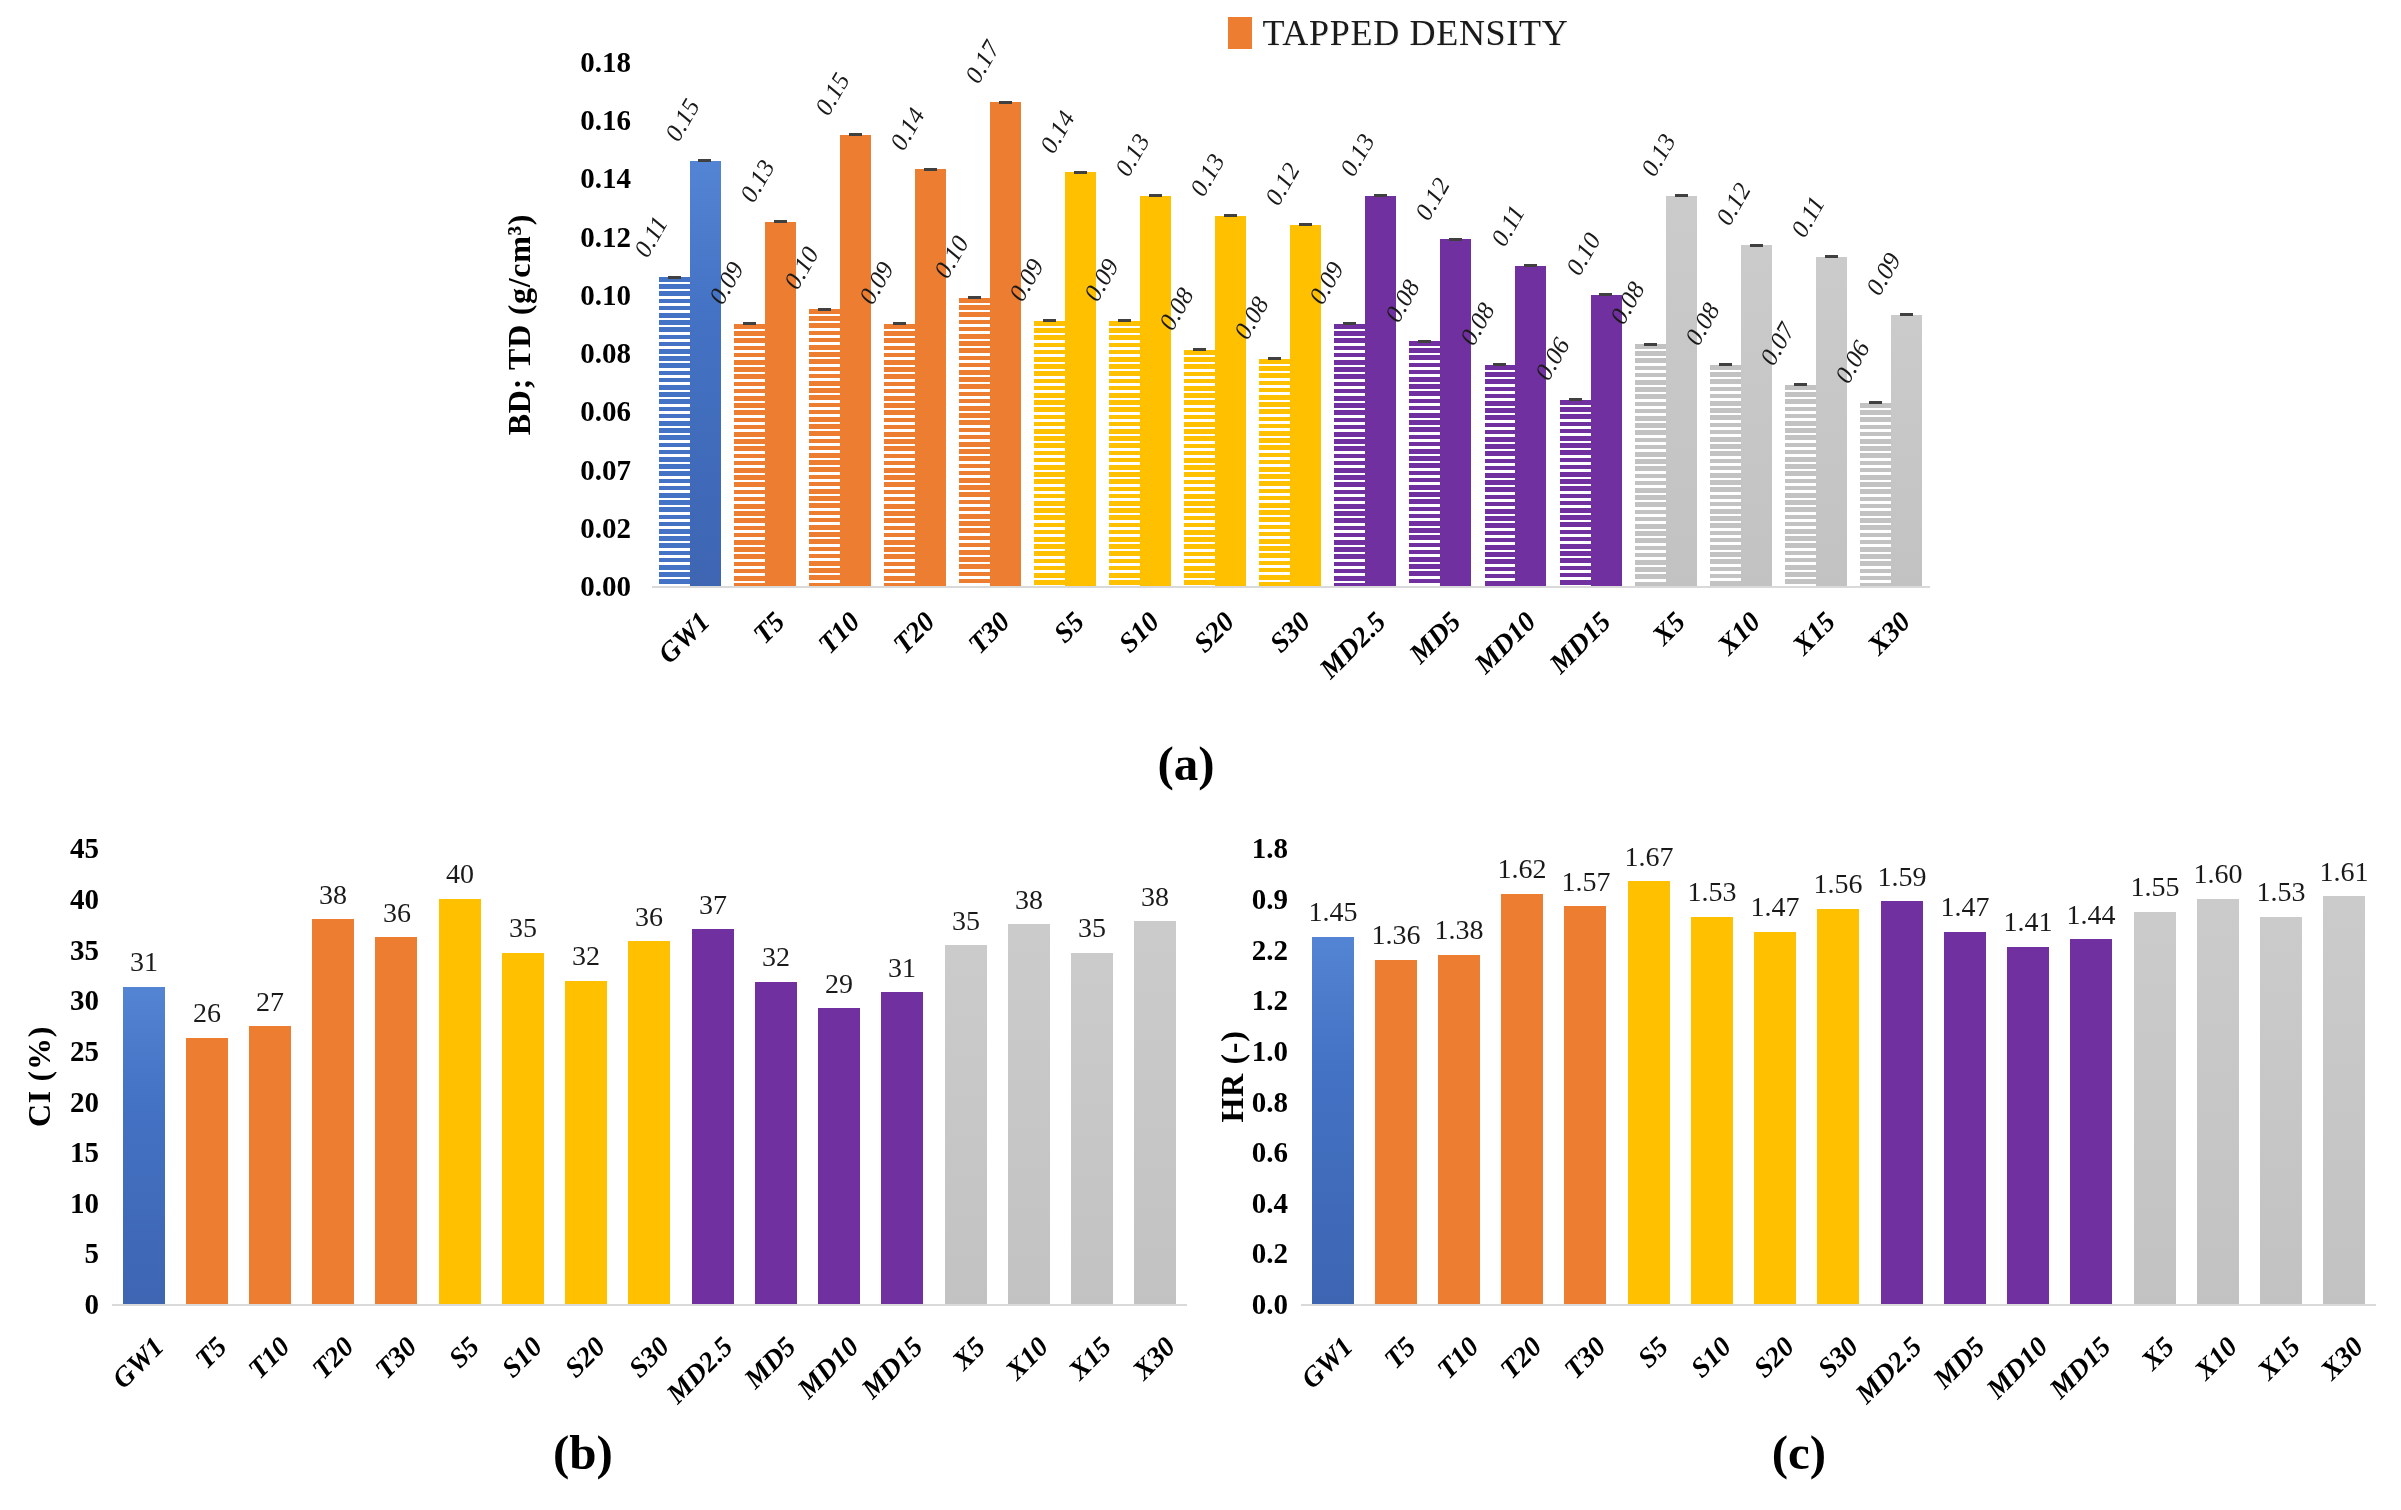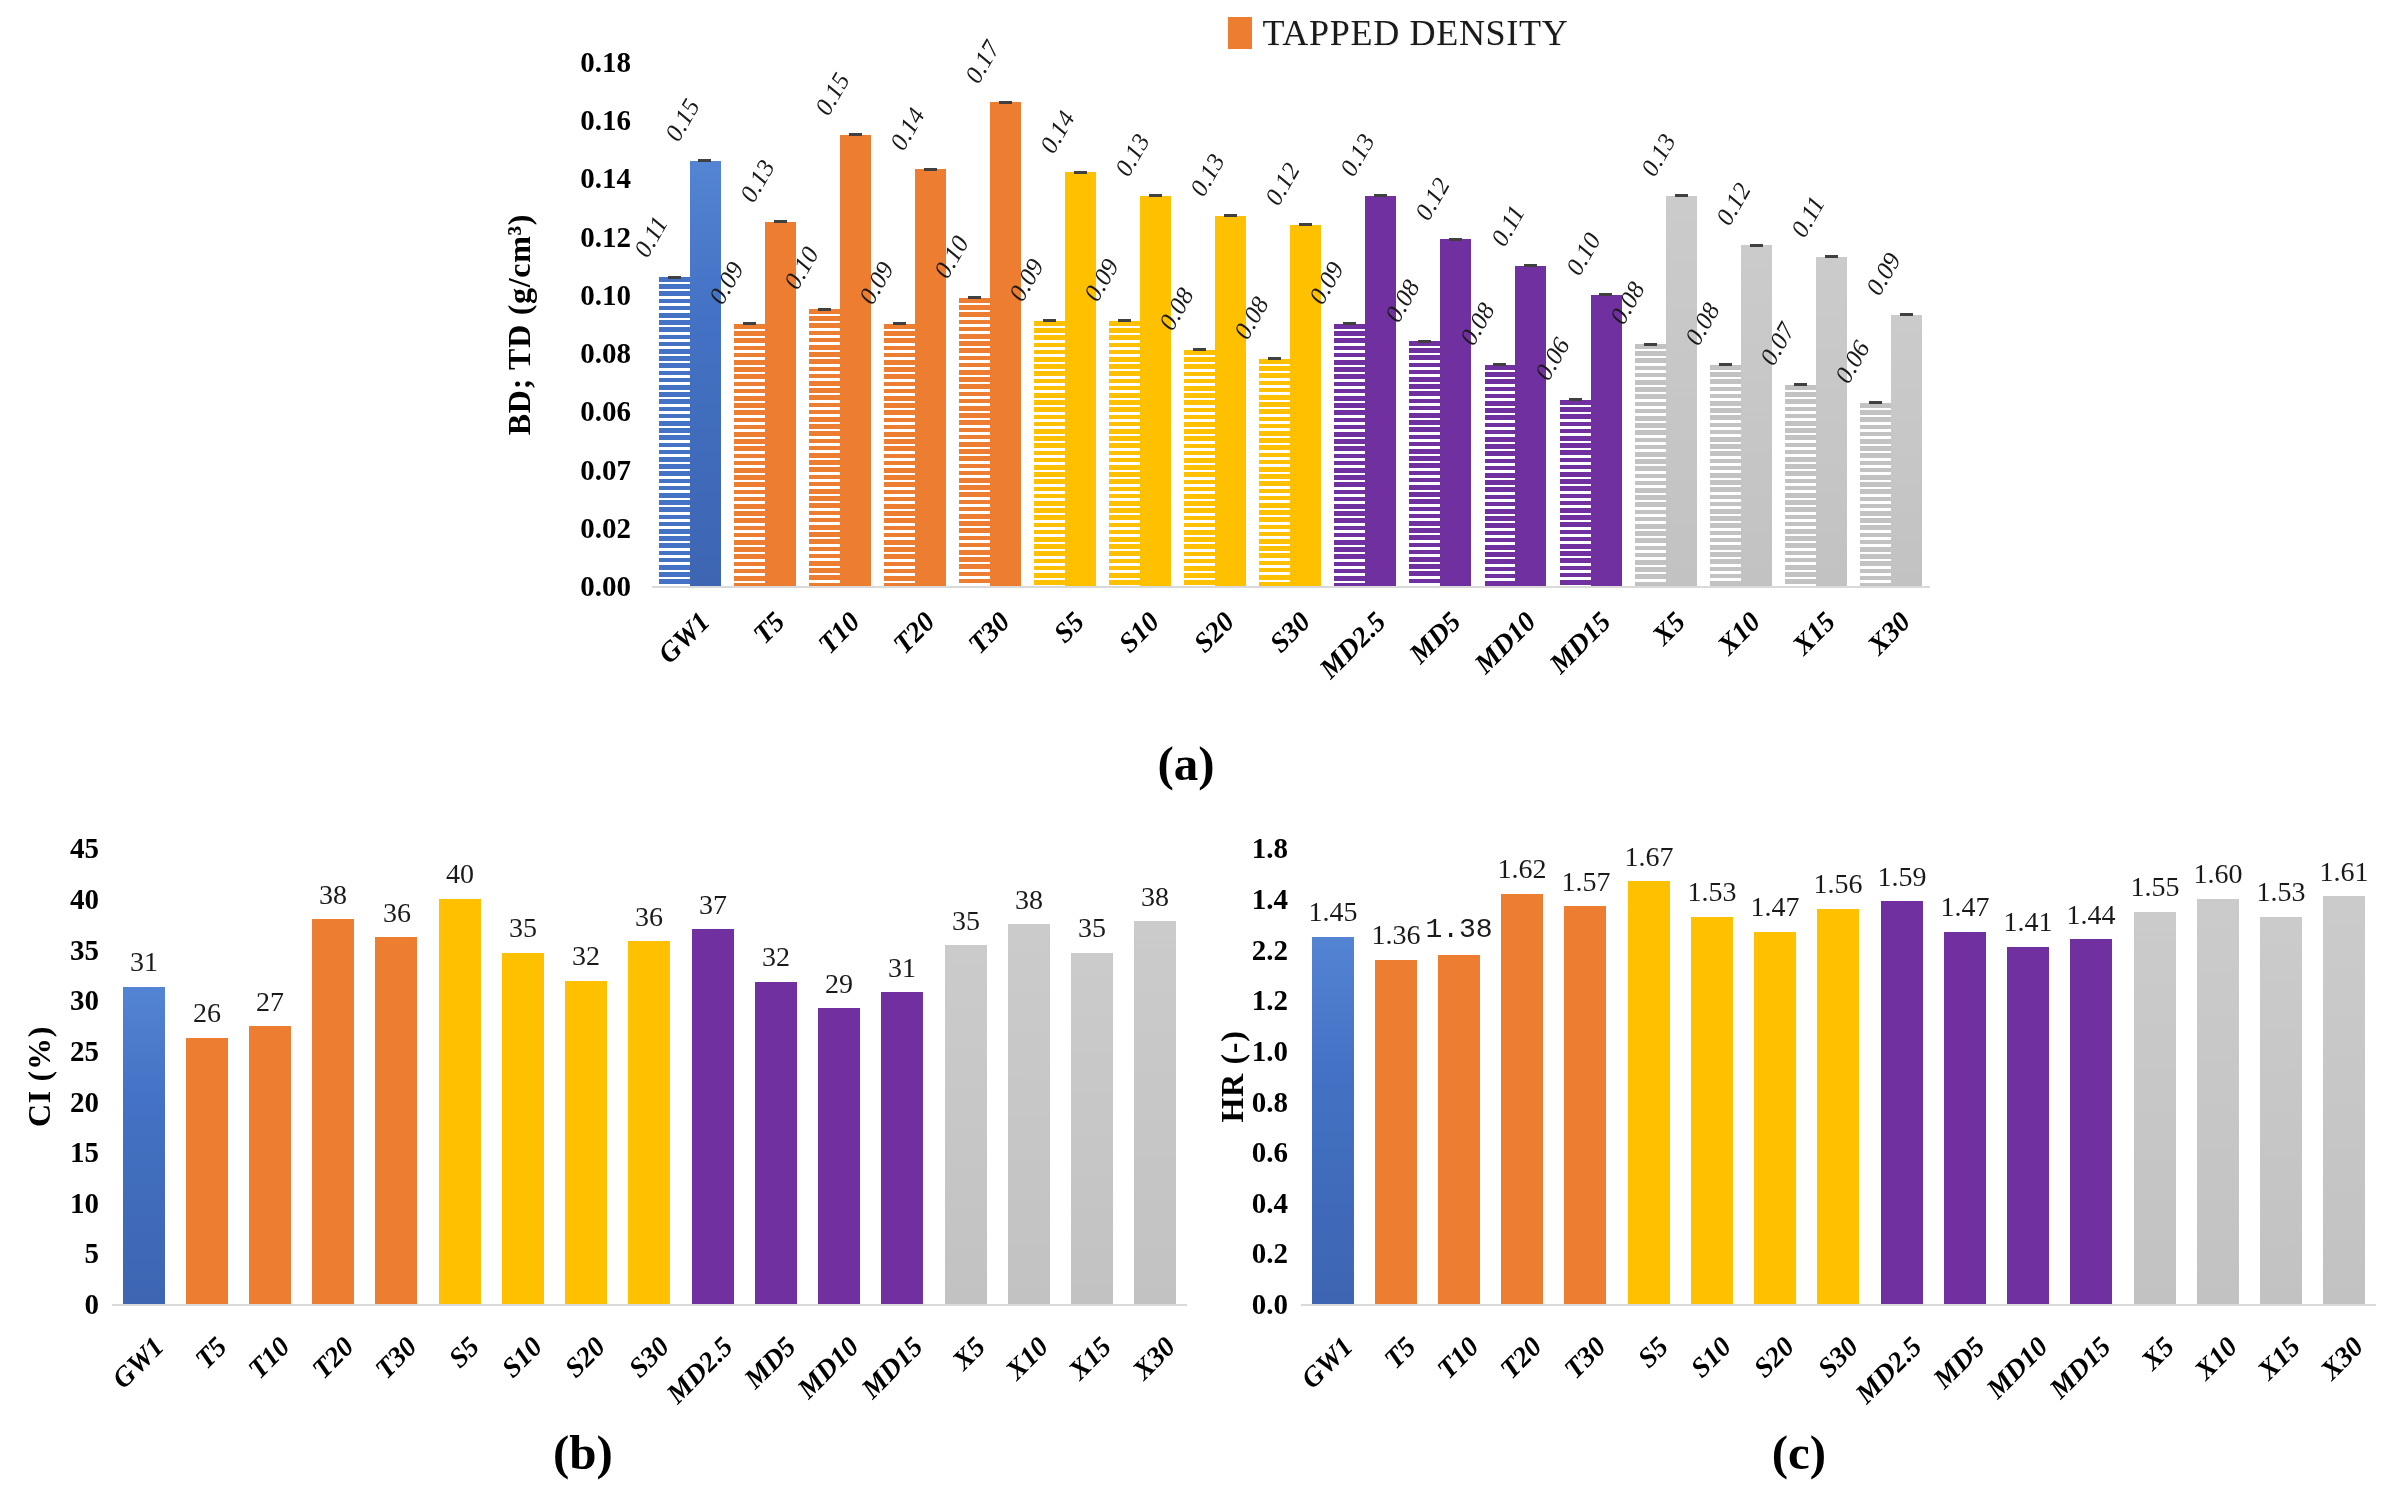--- a/index.html
+++ b/index.html
@@ -206,21 +206,21 @@
 
   <div class="ylabel" style="left:1209px;top:848px;height:456px;">
     <span>HR (-)</span>
   </div>
   <div class="plot" id="plot-c" style="left:1301px;top:848px;width:1075px;height:456px;">
       <div class="bar" style="left: 10.5px; width: 42px; height: 367px; background: linear-gradient(rgb(84, 132, 212) 0%, rgb(68, 114, 196) 35%, rgb(61, 101, 178) 100%);"></div>
       <span class="val-v" style="left: 32px; bottom: 378px;">1.45</span>
       <div class="bar" style="left: 74px; width: 42px; height: 344px; background: rgb(237, 125, 49);"></div>
       <span class="val-v" style="left: 95px; bottom: 355px;">1.36</span>
       <div class="bar" style="left: 137px; width: 42px; height: 349px; background: rgb(237, 125, 49);"></div>
-      <span class="val-v" style="left: 158px; bottom: 360px; font-family: Liberation Mono, monospace;">1.38</span>
+      <span class="val-v" style="left: 158px; bottom: 360px;">1.38</span>
       <div class="bar" style="left: 200px; width: 42px; height: 410px; background: rgb(237, 125, 49);"></div>
       <span class="val-v" style="left: 221px; bottom: 421px;">1.62</span>
       <div class="bar" style="left: 263px; width: 42px; height: 398px; background: rgb(237, 125, 49);"></div>
       <span class="val-v" style="left: 285px; bottom: 408px;">1.57</span>
       <div class="bar" style="left: 327px; width: 42px; height: 423px; background: rgb(255, 192, 0);"></div>
       <span class="val-v" style="left: 348px; bottom: 433px;">1.67</span>
       <div class="bar" style="left: 390px; width: 42px; height: 387px; background: rgb(255, 192, 0);"></div>
       <span class="val-v" style="left: 411px; bottom: 398px;">1.53</span>
       <div class="bar" style="left: 453px; width: 42px; height: 372px; background: rgb(255, 192, 0);"></div>
       <span class="val-v" style="left: 474px; bottom: 383px;">1.47</span>
@@ -368,21 +368,21 @@
       <span>X30</span>
     </div>
     <div class="ytick" style="left: 1143px; top: 1304px;">0.0</div>
     <div class="ytick" style="left: 1143px; top: 1253px;">0.2</div>
     <div class="ytick" style="left: 1143px; top: 1203px;">0.4</div>
     <div class="ytick" style="left: 1143px; top: 1152px;">0.6</div>
     <div class="ytick" style="left: 1143px; top: 1102px;">0.8</div>
     <div class="ytick" style="left: 1143px; top: 1051px;">1.0</div>
     <div class="ytick" style="left: 1143px; top: 1000px;">1.2</div>
     <div class="ytick" style="left: 1143px; top: 950px;">2.2</div>
-    <div class="ytick" style="left: 1143px; top: 899px;">1.4</div>
+    <div class="ytick" style="left: 1143px; top: 899px;">0.9</div>
     <div class="ytick" style="left: 1143px; top: 848px;">1.8</div>
     <div class="xlab-anchor" style="left: 1338px; top: 1332px;">
       <span>GW1</span>
     </div>
     <div class="xlab-anchor" style="left: 1401px; top: 1332px;">
       <span>T5</span>
     </div>
     <div class="xlab-anchor" style="left: 1464px; top: 1332px;">
       <span>T10</span>
     </div>

